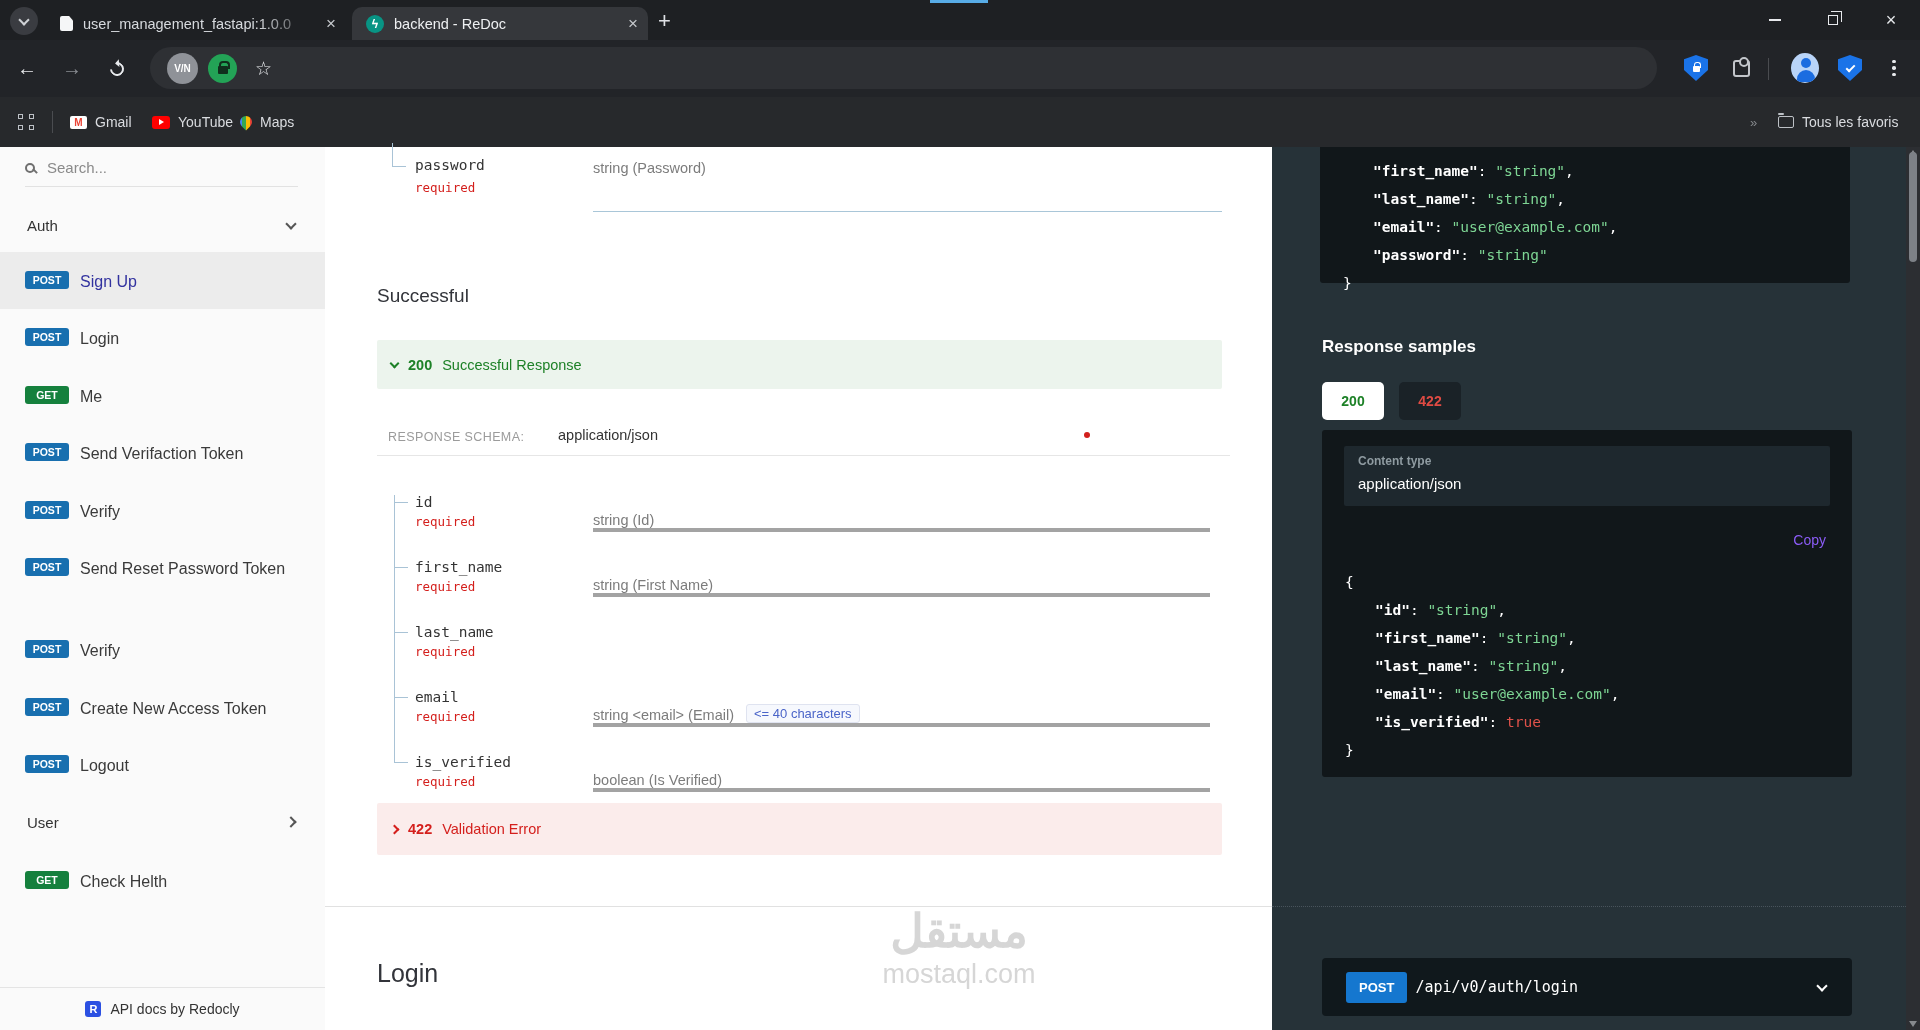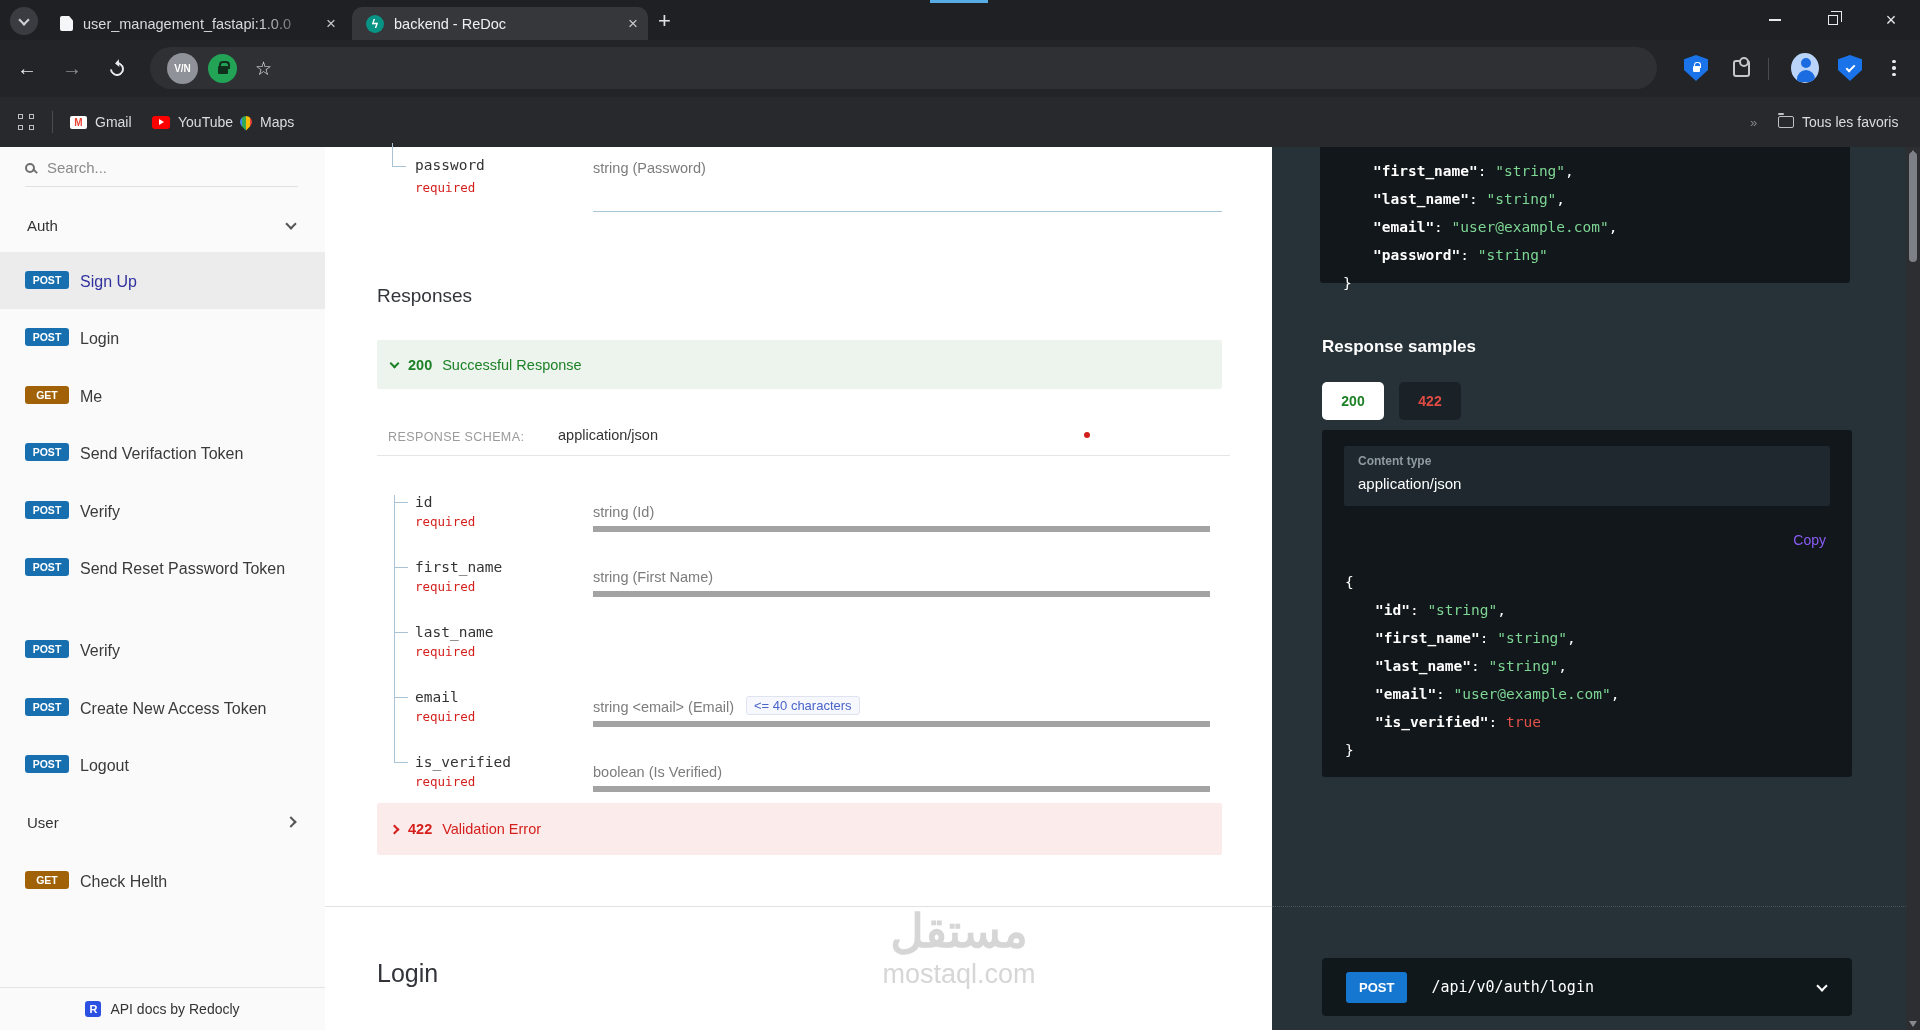--- a/index.html
+++ b/index.html
@@ -77,21 +77,21 @@
   .search-glass::after{content:'';position:absolute;width:6px;height:2px;background:#6f6f6f;transform:rotate(45deg);right:-5px;bottom:-1px}
   .searchwrap input{border:none;outline:none;background:transparent;font-size:15px;color:#0369a1;width:200px;font-family:"Liberation Sans",sans-serif}
   .searchwrap input::placeholder{color:#8a8a8a}
   .side-section{position:absolute;left:0;width:325px;height:56px;display:flex;align-items:center;padding:0 30px 0 27px;font-size:15px;color:#333}
   .side-section .sec-label{flex:1}
   .side-section .chev{border-color:#555}
   .side-item{position:absolute;left:0;width:325px;padding:16px 20px 0 25px;display:flex;align-items:flex-start}
   .side-item.active{background:#ececec;height:57px}
   .mbadge{display:inline-block;min-width:44px;text-align:center;padding:3px 6px;border-radius:3px;color:#fff;font-size:10.5px;font-weight:bold;margin-top:3px;flex:0 0 auto}
   .mbadge.post{background:#186FAF}
-  .mbadge.get{background:#a16207}
+  .mbadge.get{background:#15803d}
   .item-label{font-size:16px;color:#3a3a3a;margin-left:11px;line-height:27px;max-width:215px}
   .side-item.active .item-label{color:#32329f}
   .side-footer{position:absolute;left:0;top:840px;width:325px;height:43px;border-top:1px solid #e4e4e4;display:flex;align-items:center;justify-content:center;gap:9px;font-size:14px;color:#333}
   .redocly-logo{width:16px;height:16px;background:#2b50e2;border-radius:3px;color:#fff;font-size:11px;font-weight:bold;display:flex;align-items:center;justify-content:center}
 
   
   .middle{position:absolute;left:325px;top:0;width:947px;height:883px;background:#fff}
   .pwdblock{position:absolute;left:52px;top:0;width:833px;height:70px}
   .pwd-conn{position:absolute;left:15px;top:-4px;width:14px;height:24px;border-left:1px solid #a9c3d6;border-bottom:1px solid #a9c3d6}
   .fname-txt{font-size:14.5px;color:#333}
@@ -109,21 +109,21 @@
   .schema-label{position:absolute;left:63px;top:283px;font-size:12.5px;color:#9b9b9b;letter-spacing:.4px}
   .schema-type{position:absolute;left:233px;top:280px;font-size:14.5px;color:#333}
   .schema-underline{position:absolute;left:52px;top:308px;width:853px;border-top:1px solid #e6e6e6}
   .red-dot{position:absolute;left:759px;top:285px;width:6px;height:6px;border-radius:50%;background:#d21f1c}
   .fields{position:absolute;left:52px;top:338px;width:833px}
   .trunk{position:absolute;left:17px;top:10px;height:268px;border-left:1px solid #a9c3d6}
   .frow{position:relative;height:65px;display:flex}
   .fname{width:216px;padding:8px 0 0 38px;position:relative}
   .fname::before{content:'';position:absolute;left:17px;top:17px;width:14px;border-top:1px solid #a9c3d6}
   .fname .freq{display:block;margin-top:3px}
-  .ftype{flex:1;height:47px;border-bottom:6px solid #a3a3a3;padding-top:12px;display:flex;align-items:center;gap:12px}
+  .ftype{flex:1;height:47px;border-bottom:4px solid #a3a3a3;padding-top:12px;display:flex;align-items:flex-end;gap:12px}
   .badge40{font-size:13px;color:#4a64c8;background:#f6f8fd;border:1px solid #dfe3f0;border-radius:3px;padding:1px 7px;margin-top:-2px}
   .mid-divider{position:absolute;left:0;top:759px;width:947px;border-top:1px solid #e1e1e1}
   .login-title{position:absolute;left:52px;top:812px;font-size:25px;color:#32343a}
   .watermark{position:absolute;left:414px;top:758px;width:440px;text-align:center;color:#d6d6d6}
   .wm-ar{font-size:46px;font-weight:bold;line-height:52px}
   .wm-en{font-size:27px;line-height:34px}
 
   
   .panel{position:absolute;left:1272px;top:0;width:634px;height:883px;background:#263238}
   .codeblock{background:#11171a;border-radius:3px}
@@ -140,21 +140,21 @@
   .stab.active{background:#fff;color:#1d8127}
   .samplebox{position:absolute;left:50px;top:283px;width:530px;height:347px}
   .ctbox{position:absolute;left:22px;top:16px;width:486px;height:60px;background:#1e282e;border-radius:2px;padding:8px 0 0 14px}
   .ctlabel{font-size:12px;font-weight:bold;color:#8f9ba1}
   .ctvalue{font-size:15px;color:#fff;margin-top:7px}
   .copybtn{position:absolute;right:26px;top:102px;font-size:14px;color:#8b5cf6}
   .respcode{position:absolute;left:0;top:138px;width:530px}
   .panel-dotted{position:absolute;left:0;top:759px;width:634px;border-top:1px dotted #49545c}
   .postbar{position:absolute;left:50px;top:811px;width:530px;height:58px;background:#10181c;border-radius:4px;display:flex;align-items:center}
   .postbar .mbadge{margin:0 0 0 24px;padding:8px 13px;font-size:13px;background:#1577cf;margin-top:0}
-  .postbar .path{font-family:"DejaVu Sans Mono",monospace;font-size:15px;color:#fff;margin-left:24px;flex:1}
+  .postbar .path{font-family:"DejaVu Sans Mono",monospace;font-size:15px;color:#fff;margin-left:8px;flex:1}
   .postbar .chev{border-color:#fff;margin-right:26px}
 
   
   .scrolltrack{position:absolute;left:1906px;top:0;width:14px;height:883px;background:#2c2e32}
   .scrollthumb{position:absolute;left:3px;top:5px;width:8px;height:110px;border-radius:5px;background:#7d8187}
   .sarrow{position:absolute;left:3px;width:0;height:0;border-left:4px solid transparent;border-right:4px solid transparent}
   .sarrow.up{top:3px;border-bottom:6px solid #86898d}
   .sarrow.down{bottom:3px;border-top:6px solid #86898d}
 </style>
 </head>
@@ -326,21 +326,21 @@
 
   <main class="middle">
     <div class="pwdblock">
       <span class="pwd-conn"></span>
       <span class="abs mono fname-txt" style="left:38px;top:10px">password</span>
       <span class="abs mono freq" style="left:38px;top:33px">required</span>
       <span class="abs ftype-txt" style="left:216px;top:13px">string (Password)</span>
       <span class="pwd-underline"></span>
     </div>
 
-    <h3 class="sect-title" style="top:138px;font-weight:normal">Responses</h3>
+    <h3 class="sect-title" style="top:138px;font-weight:normal">Successful</h3>
 
     <div class="resp-row resp-200">
       <span class="chev chev-down"></span>
       <span class="rcode">200</span>
       <span>Successful Response</span>
     </div>
 
     <span class="schema-label">RESPONSE SCHEMA:</span>
     <span class="schema-type">application/json</span>
     <span class="schema-underline"></span>

